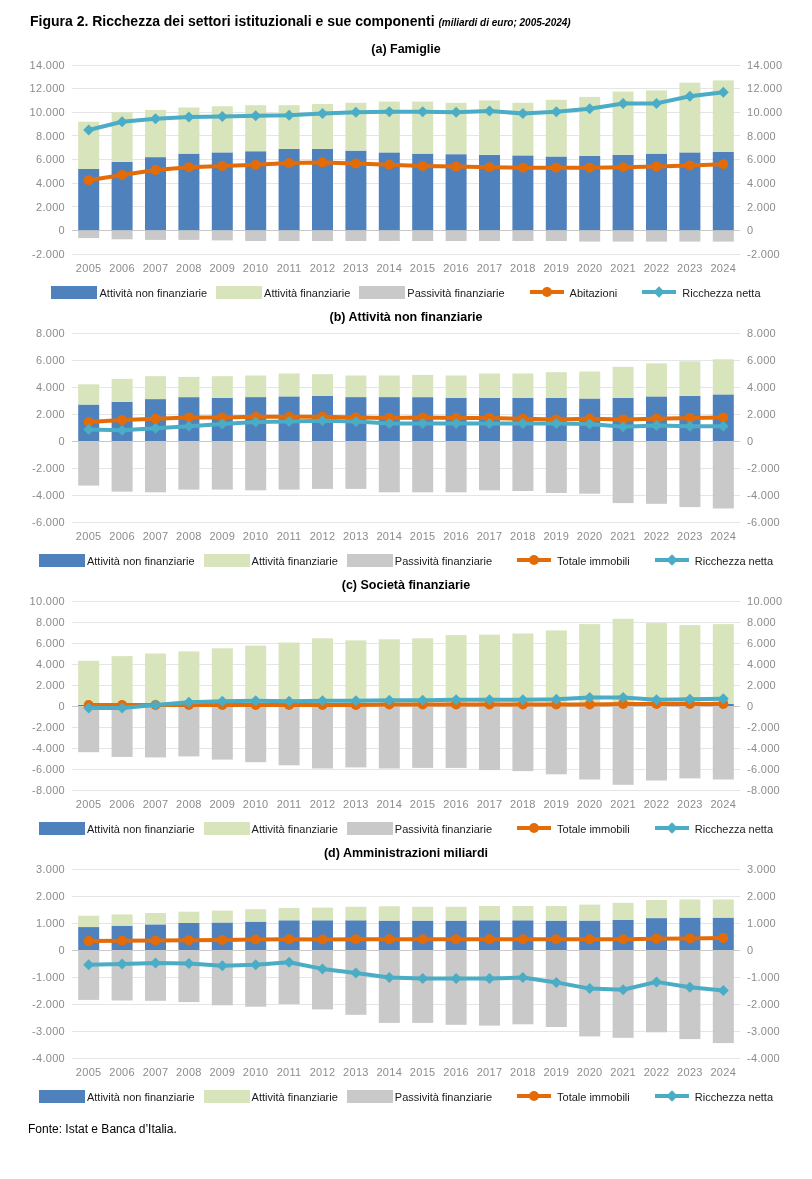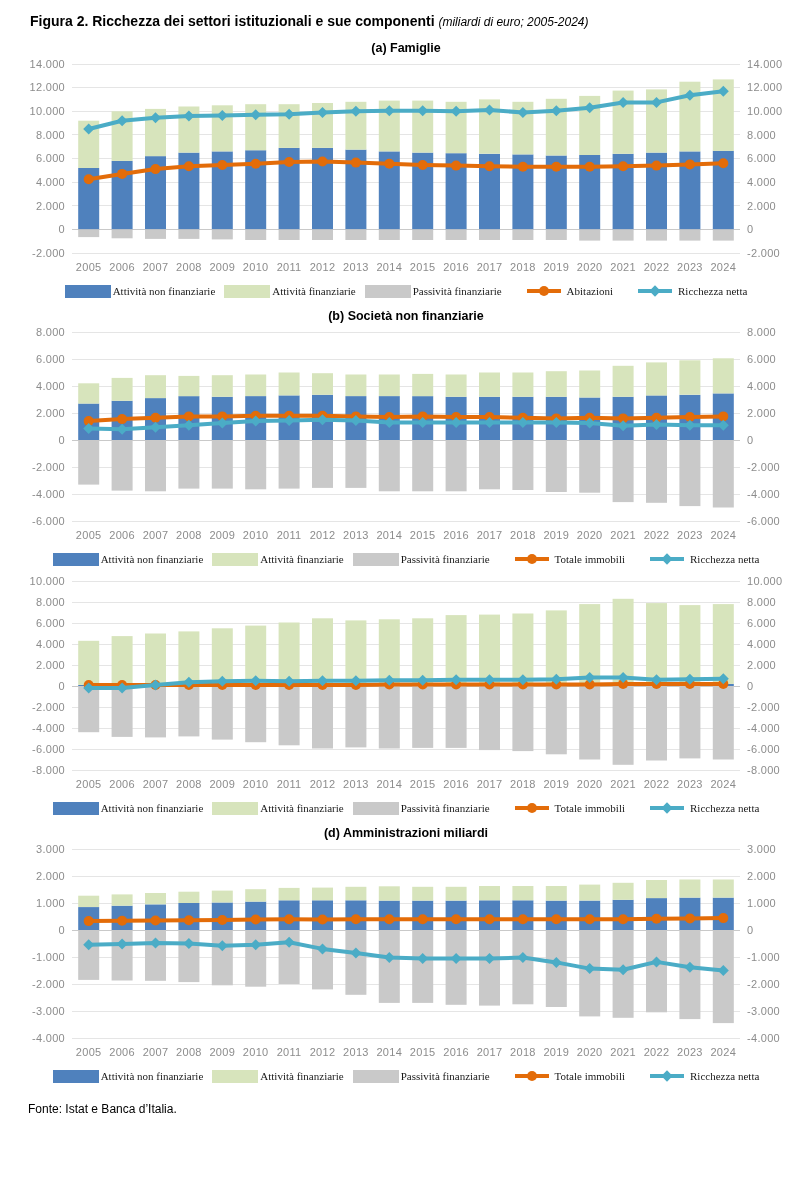--- a/index.html
+++ b/index.html
@@ -5,31 +5,31 @@
   html,body{margin:0;padding:0;background:#ffffff;}
   body{
     width:812px;
     font-family:"Liberation Sans",sans-serif;
     color:#000;
     -webkit-font-smoothing:antialiased;
   }
   .page{padding:8px 0 10px 0;}
   .fig-title{padding:4px 0 2px 10px;font-size:14px;line-height:18px;}
   .fig-title .t-bold{font-weight:bold;margin-left:20px;}
-  .fig-title .t-italic{font-style:italic;font-weight:normal;font-size:12px;text-align:right;}
+  .fig-title .t-italic{font-style:italic;font-weight:bold;font-size:10px;text-align:right;}
   .chart-section{margin-top:4px;}
   .chart-title{text-align:center;font-size:12.5px;font-weight:bold;margin:8px 0 1px 0;}
   .chart-svg-wrap{line-height:0;}
   svg text{font-family:"Liberation Sans",sans-serif;}
   svg .tick{font-size:11px;fill:#8c8c8c;letter-spacing:0.3px;}
   .legend{
     display:flex;justify-content:center;align-items:center;
     gap:9px;font-size:11px;color:#1a1a1a;height:20px;margin-top:2px;
   }
-  .legend .li{display:inline-flex;align-items:flex-start;gap:2px;white-space:nowrap;font-family:Liberation Serif, serif;}
+  .legend .li{display:inline-flex;align-items:flex-end;gap:2px;white-space:nowrap;}
   .legend .li.line-item{margin-left:16px;gap:6px;}
   .sw{display:inline-block;width:46px;height:13px;}
   .sw-blue{background:#4f81bd;}
   .sw-green{background:#d7e4bc;}
   .sw-gray{background:#c9c9c9;}
   .lg{position:relative;display:inline-block;width:34px;height:13px;}
   .lg i{position:absolute;display:block;}
   .lg .lg-line{left:0;right:0;top:4.5px;height:4px;}
   .lg .lg-line.or{background:#e36c09;}
   .lg .lg-line.tl{background:#4bacc6;}
@@ -240,21 +240,21 @@
           <span class="lg">
             <i class="lg-line tl"></i>
             <i class="dia"></i>
           </span>
           <span>Ricchezza netta</span>
         </span>
     </div>
   </section>
 
   <section class="chart-section">
-    <h2 class="chart-title">(b) Società non finanziarie</h2>
+    <h2 class="chart-title">(b) Attività non finanziarie</h2>
     <div class="chart-svg-wrap"><svg width="812" height="223" viewBox="0 0 812 223">
           <g>
             <line x1="72" x2="740" y1="197.0" y2="197.0" stroke="#e5e5e5" stroke-width="1" shape-rendering="crispEdges"></line>
             <line x1="72" x2="740" y1="170.0" y2="170.0" stroke="#e5e5e5" stroke-width="1" shape-rendering="crispEdges"></line>
             <line x1="72" x2="740" y1="143.0" y2="143.0" stroke="#e5e5e5" stroke-width="1" shape-rendering="crispEdges"></line>
             <line x1="72" x2="740" y1="116.0" y2="116.0" stroke="#c9c9c9" stroke-width="1" shape-rendering="crispEdges"></line>
             <line x1="72" x2="740" y1="89.0" y2="89.0" stroke="#e5e5e5" stroke-width="1" shape-rendering="crispEdges"></line>
             <line x1="72" x2="740" y1="62.0" y2="62.0" stroke="#e5e5e5" stroke-width="1" shape-rendering="crispEdges"></line>
             <line x1="72" x2="740" y1="35.0" y2="35.0" stroke="#e5e5e5" stroke-width="1" shape-rendering="crispEdges"></line>
             <line x1="72" x2="740" y1="8.0" y2="8.0" stroke="#e5e5e5" stroke-width="1" shape-rendering="crispEdges"></line>
@@ -436,20 +436,21 @@
           <span class="lg">
             <i class="lg-line tl"></i>
             <i class="dia"></i>
           </span>
           <span>Ricchezza netta</span>
         </span>
     </div>
   </section>
 
   <section class="chart-section">
+    <h2 class="chart-title">(c) Società finanziarie</h2>
     <div class="chart-svg-wrap"><svg width="812" height="223" viewBox="0 0 812 223">
           <g>
             <line x1="72" x2="740" y1="197.0" y2="197.0" stroke="#e5e5e5" stroke-width="1" shape-rendering="crispEdges"></line>
             <line x1="72" x2="740" y1="176.0" y2="176.0" stroke="#e5e5e5" stroke-width="1" shape-rendering="crispEdges"></line>
             <line x1="72" x2="740" y1="155.0" y2="155.0" stroke="#e5e5e5" stroke-width="1" shape-rendering="crispEdges"></line>
             <line x1="72" x2="740" y1="134.0" y2="134.0" stroke="#e5e5e5" stroke-width="1" shape-rendering="crispEdges"></line>
             <line x1="72" x2="740" y1="113.0" y2="113.0" stroke="#c9c9c9" stroke-width="1" shape-rendering="crispEdges"></line>
             <line x1="72" x2="740" y1="92.0" y2="92.0" stroke="#e5e5e5" stroke-width="1" shape-rendering="crispEdges"></line>
             <line x1="72" x2="740" y1="71.0" y2="71.0" stroke="#e5e5e5" stroke-width="1" shape-rendering="crispEdges"></line>
             <line x1="72" x2="740" y1="50.0" y2="50.0" stroke="#e5e5e5" stroke-width="1" shape-rendering="crispEdges"></line>

